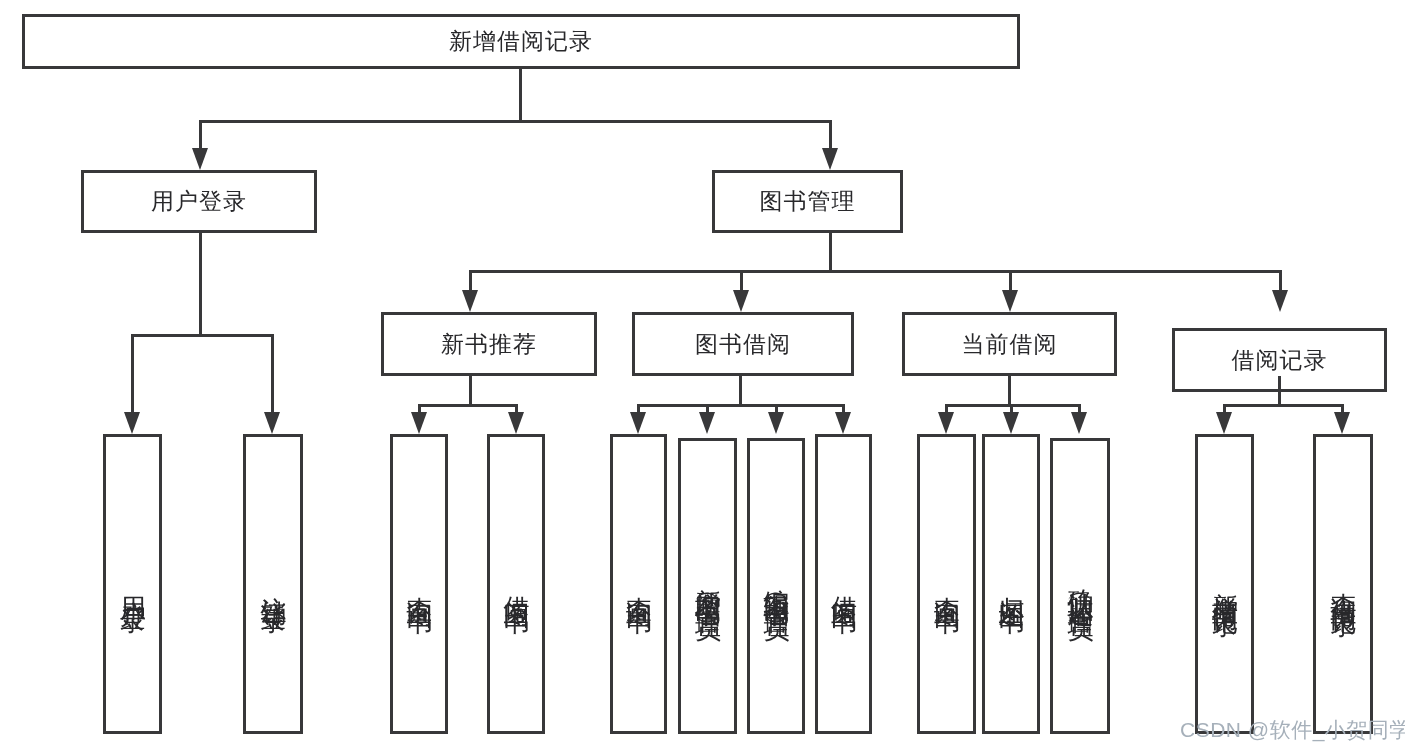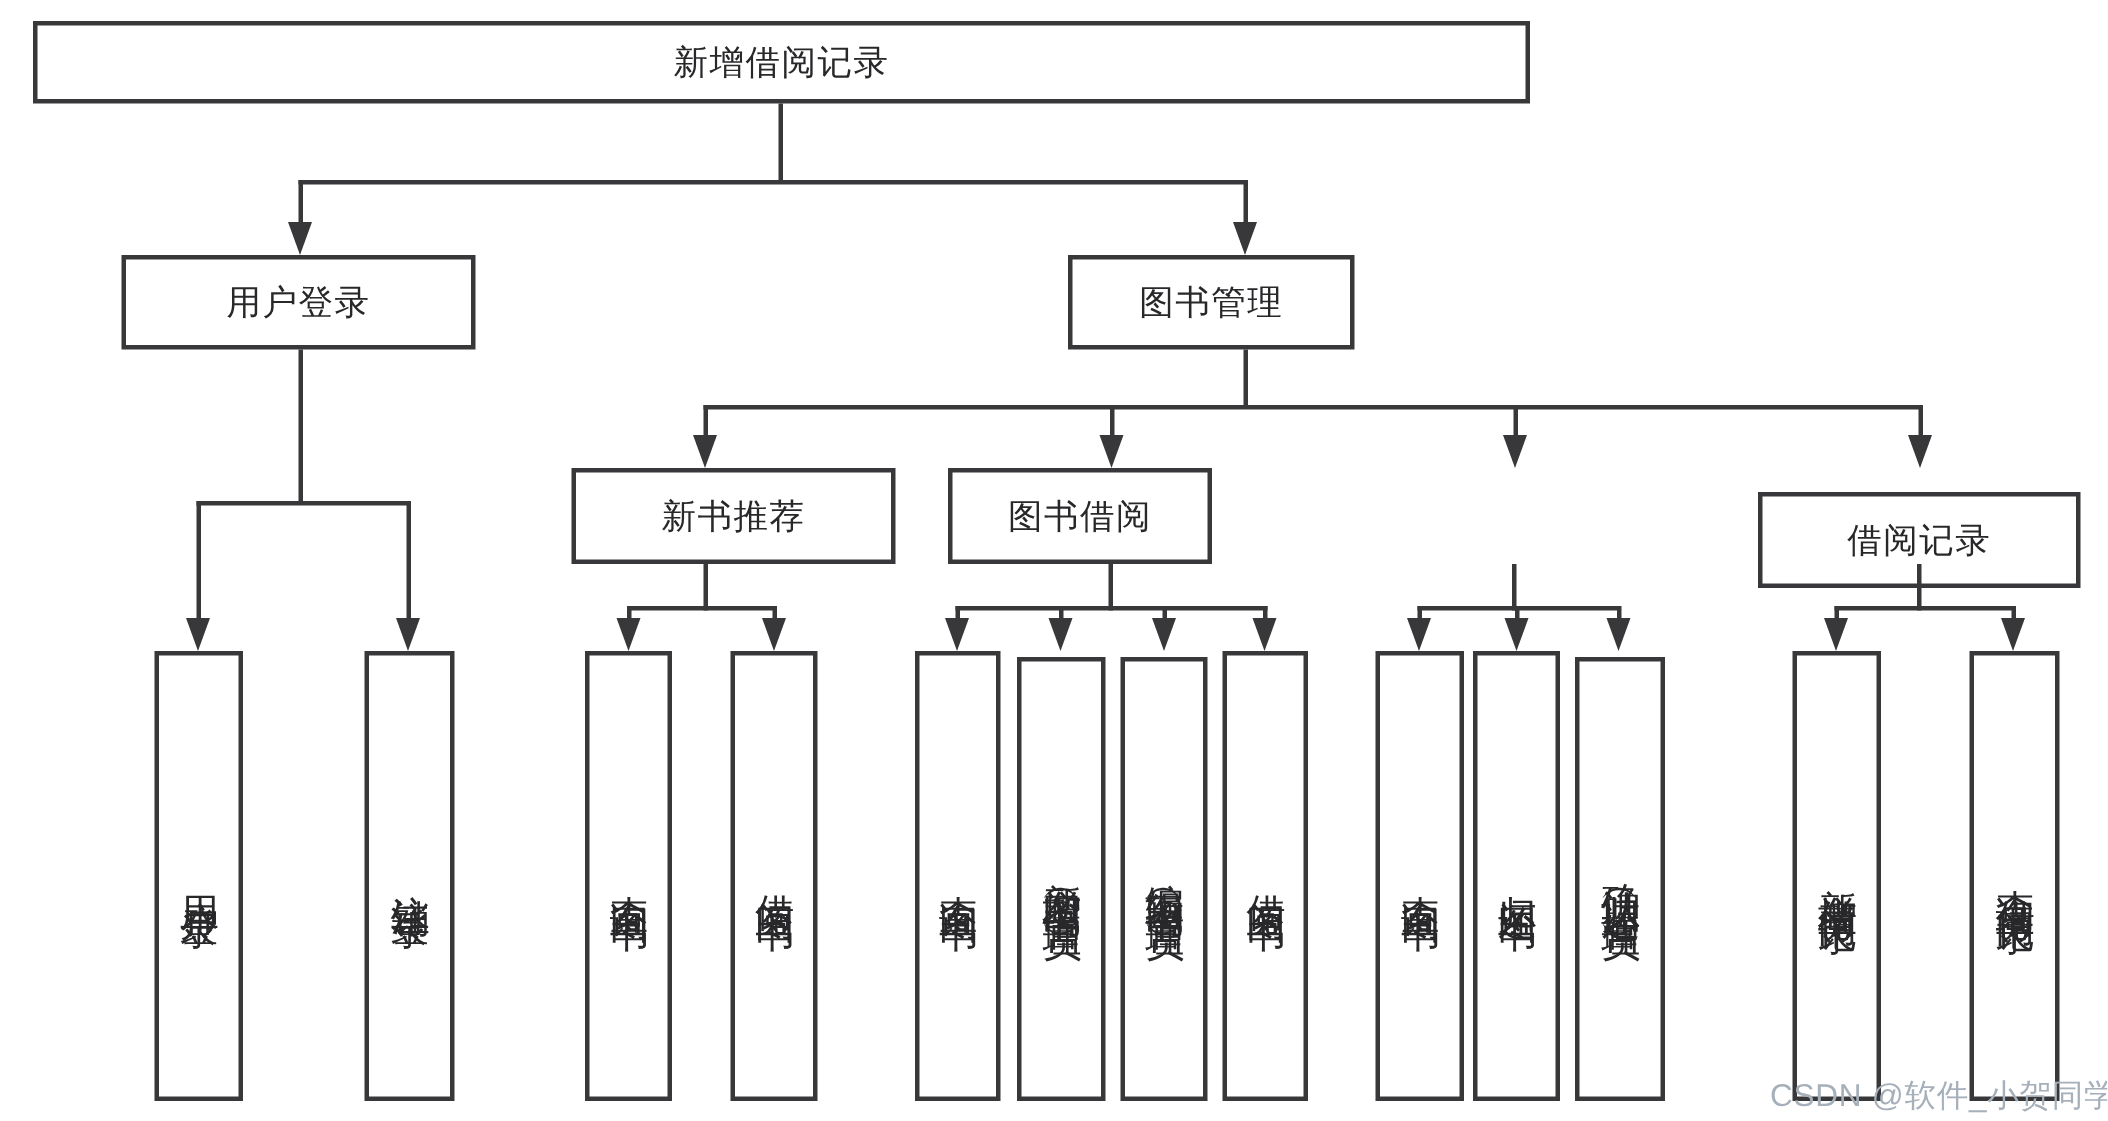--- a/index.html
+++ b/index.html
@@ -89,22 +89,25 @@
   <div class="vline" style="left:740px;top:270px;height:22px"></div>
   <div class="arrow" style="left:733px;top:290px"></div>
   <div class="vline" style="left:1009px;top:270px;height:22px"></div>
   <div class="arrow" style="left:1002px;top:290px"></div>
   <div class="vline" style="left:1279px;top:270px;height:22px"></div>
   <div class="arrow" style="left:1272px;top:290px"></div>
 
   <div class="box h" style="left:381px;top:312px;width:216px;height:64px">
     <span>新书推荐</span>
   </div>
-  <div class="box h" style="left:632px;top:312px;width:176px;height:64px">
+  <div class="box h" style="left:632px;top:312px;width:222px;height:64px">
     <span>图书借阅</span>
+  </div>
+  <div class="box h" style="left:902px;top:312px;width:215px;height:64px">
+    <span>当前借阅</span>
   </div>
   <div class="box h" style="left:1172px;top:328px;width:215px;height:64px">
     <span>借阅记录</span>
   </div>
 
   <div class="vline" style="left:469px;top:376px;height:31px"></div>
   <div class="hline" style="left:418px;top:404px;width:100px"></div>
   <div class="vline" style="left:418px;top:404px;height:12px"></div>
   <div class="arrow" style="left:411px;top:412px"></div>
   <div class="vline" style="left:515px;top:404px;height:12px"></div>

